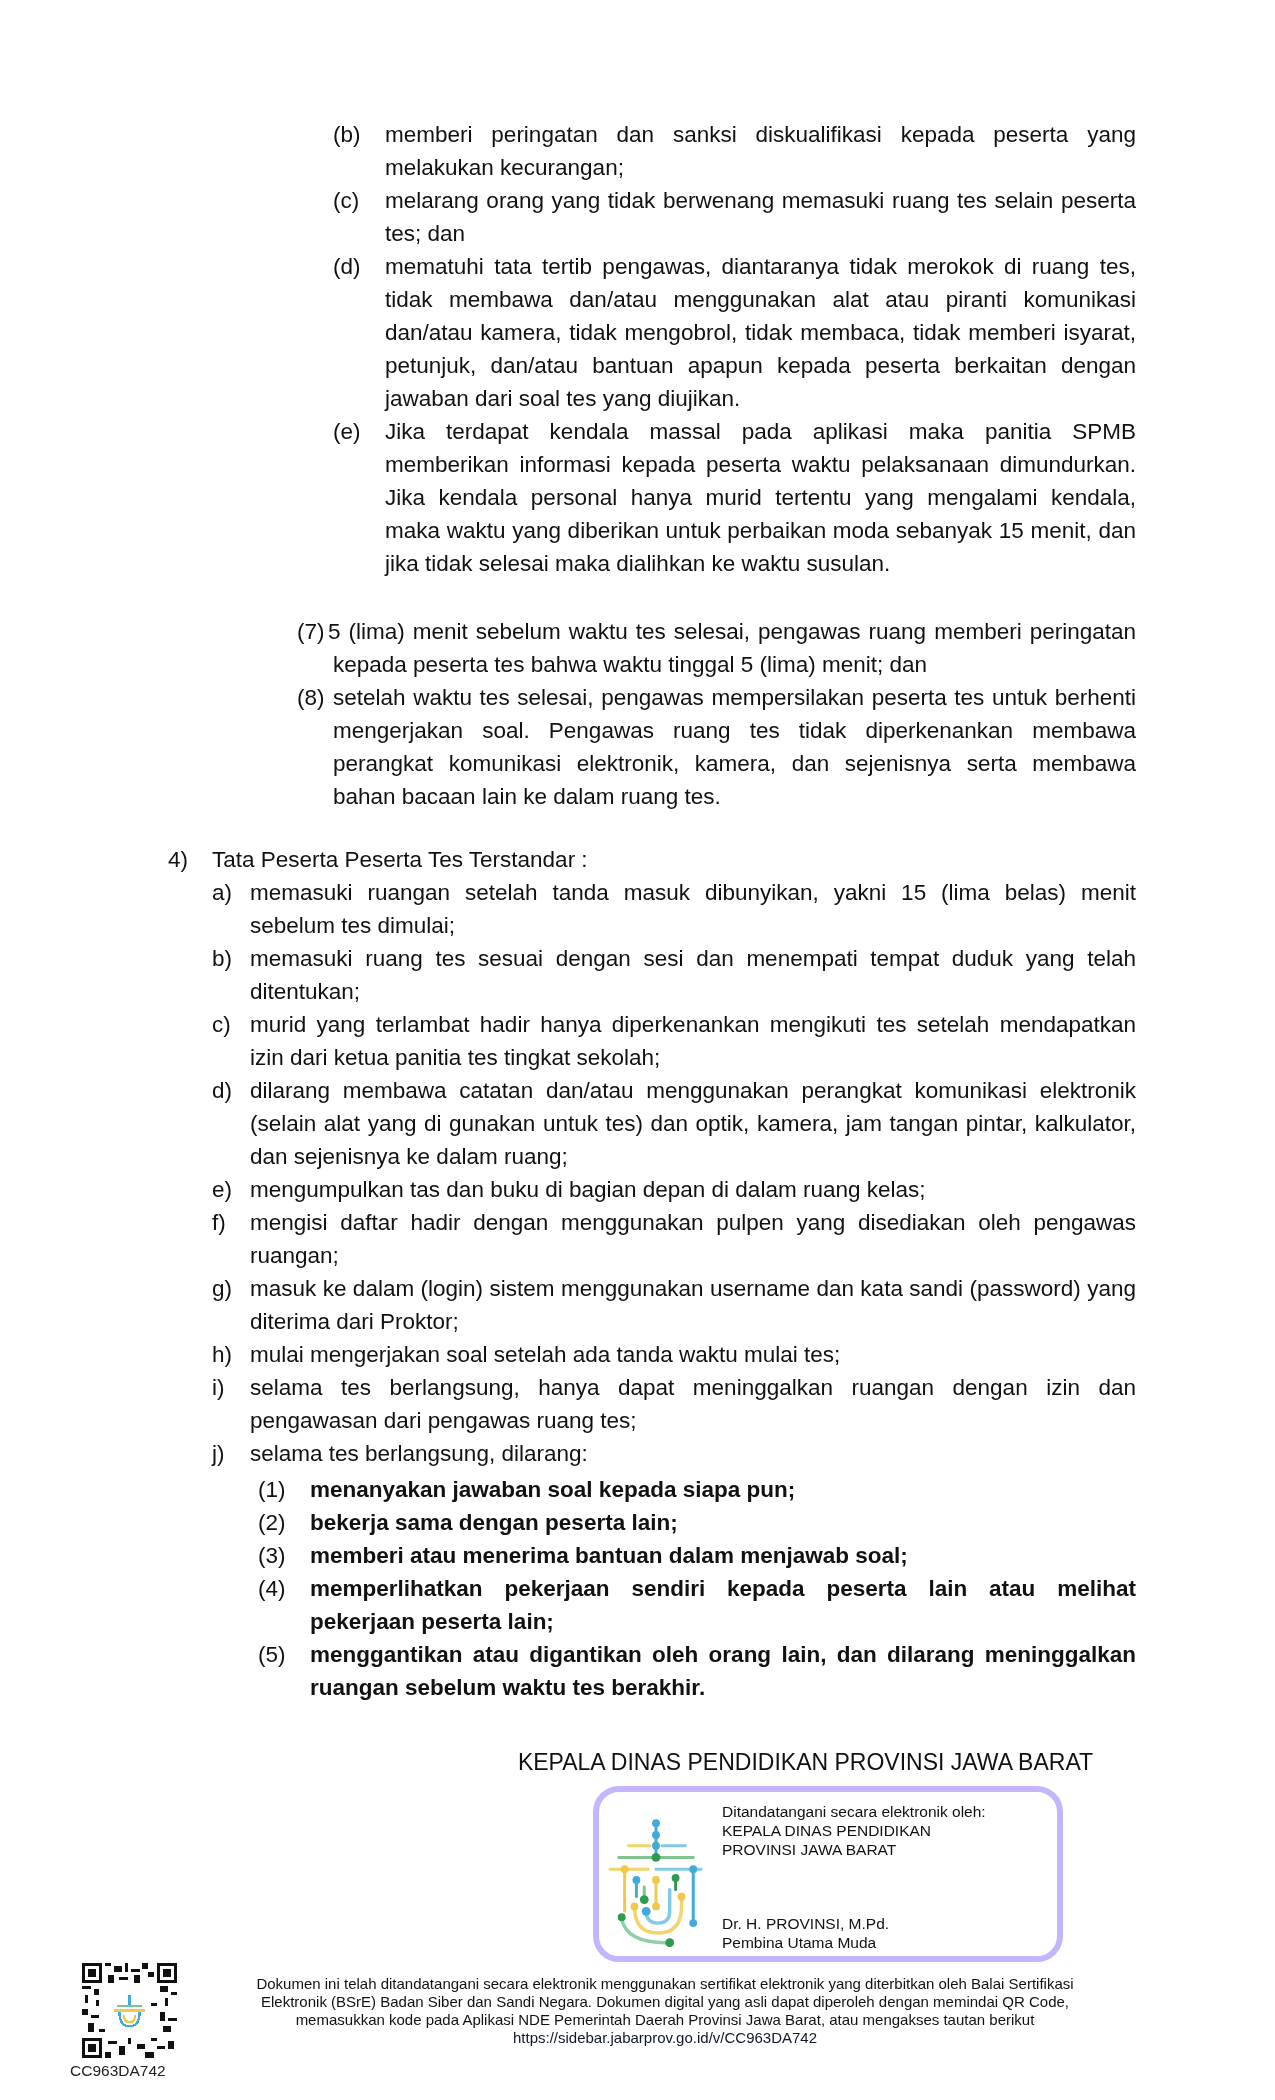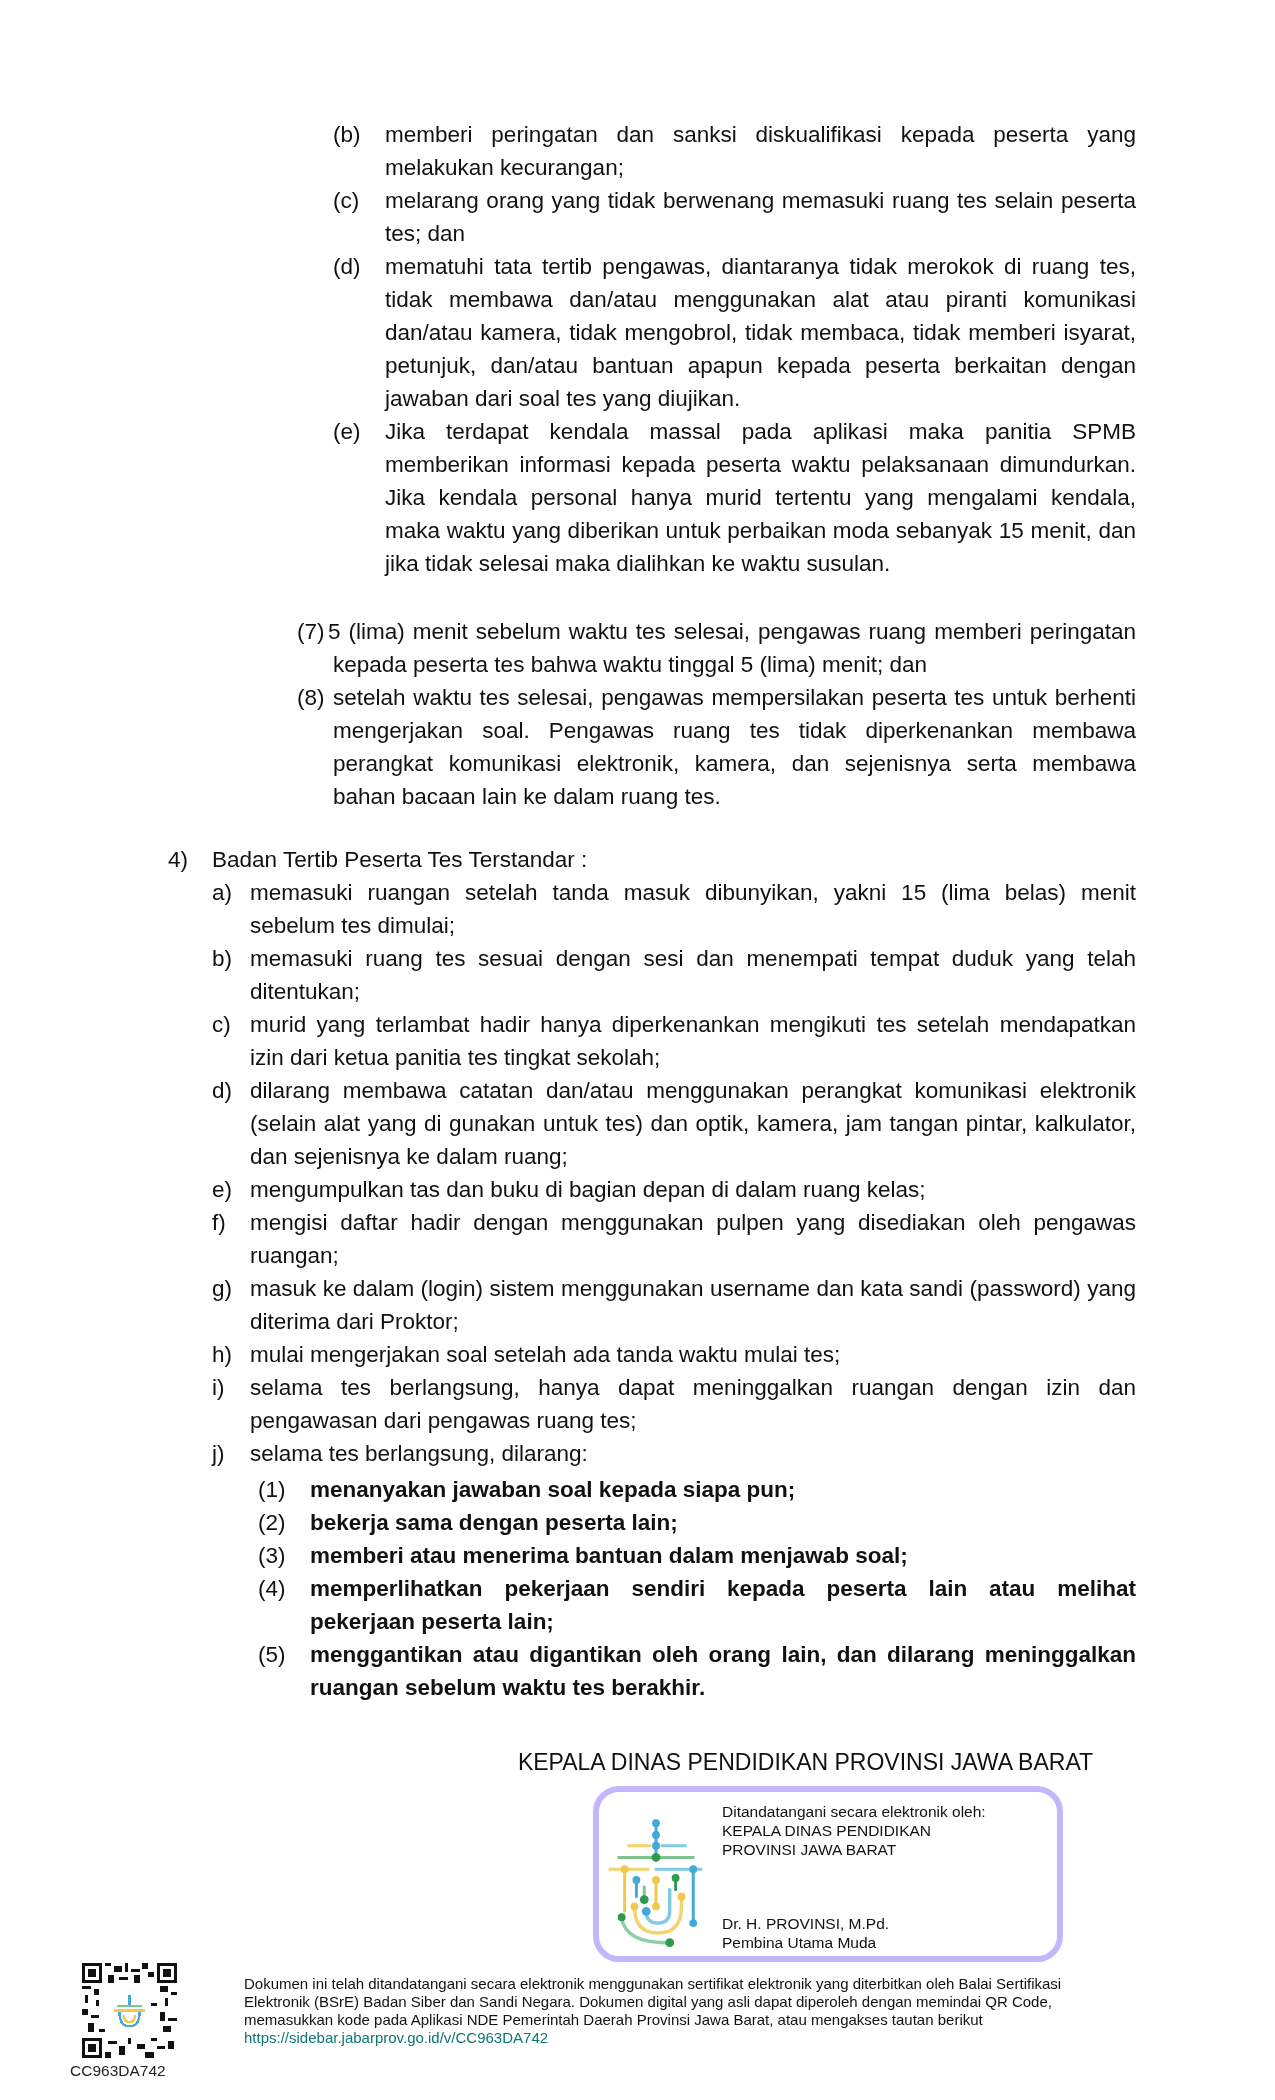--- a/index.html
+++ b/index.html
@@ -38,23 +38,23 @@
   #sig-box { position: absolute; left: 593px; top: 1786px; width: 470px; height: 176px;
              border: 6px solid #c4b5fd; border-radius: 26px; box-sizing: border-box; }
   #sig-logo { position: absolute; left: 8px; top: 20px; width: 98px; height: 135px; }
   #sig-text { position: absolute; left: 123px; top: 10px; font-size: 15.5px; line-height: 19px; color: #111; }
   #sig-text .gap { height: 55px; }
 
   #qr { position: absolute; left: 82px; top: 1963px; width: 95px; height: 95px; }
   #qr-code-label { position: absolute; left: 70px; top: 2061px; width: 118px; 
                    font-size: 15.5px; line-height: 20px; color: #222; }
 
-  #footer-note { position: absolute; left: 244px; top: 1975px; width: 906px; text-align: left;
+  #footer-note { position: absolute; left: 212px; top: 1975px; width: 906px; text-align: center;
                  font-size: 15px; line-height: 18px; color: #111; }
-  #footer-note .url { color: #0f766e; }
+  #footer-note .url { color: #0f172a; }
 </style>
 </head>
 <body>
 
 <div id="sub-items" class="line-block">
   <div class="item">
     <span class="lbl">(b)</span>
     <div class="txt">memberi peringatan dan sanksi diskualifikasi kepada peserta yang melakukan  kecurangan;</div>
   </div>
   <div class="item">
@@ -77,21 +77,21 @@
     <div class="txt first-inline">5 (lima) menit sebelum waktu tes selesai, pengawas ruang memberi peringatan kepada peserta tes bahwa waktu tinggal 5 (lima) menit; dan</div>
   </div>
   <div class="item">
     <span class="lbl">(8)</span>
     <div class="txt">setelah waktu tes selesai, pengawas mempersilakan peserta tes untuk berhenti mengerjakan soal. Pengawas ruang tes tidak diperkenankan membawa perangkat   komunikasi elektronik, kamera, dan sejenisnya serta membawa bahan bacaan lain ke dalam  ruang tes.</div>
   </div>
 </div>
 
 <div id="sec4-heading" class="line-block">
   <span class="num">4)</span>
-  <span class="title">Badan Tertib Peserta Tes Terstandar :</span>
+  <span class="title">Tata Peserta Peserta Tes Terstandar :</span>
 </div>
 
 <div id="rules" class="line-block">
   <div class="item">
       <span class="lbl">a)</span>
       <div class="txt">memasuki ruangan setelah tanda masuk dibunyikan, yakni 15 (lima belas) menit sebelum tes dimulai;</div>
     </div>
   <div class="item">
       <span class="lbl">b)</span>
       <div class="txt">memasuki ruang tes sesuai dengan sesi dan menempati tempat duduk yang telah ditentukan;</div>

